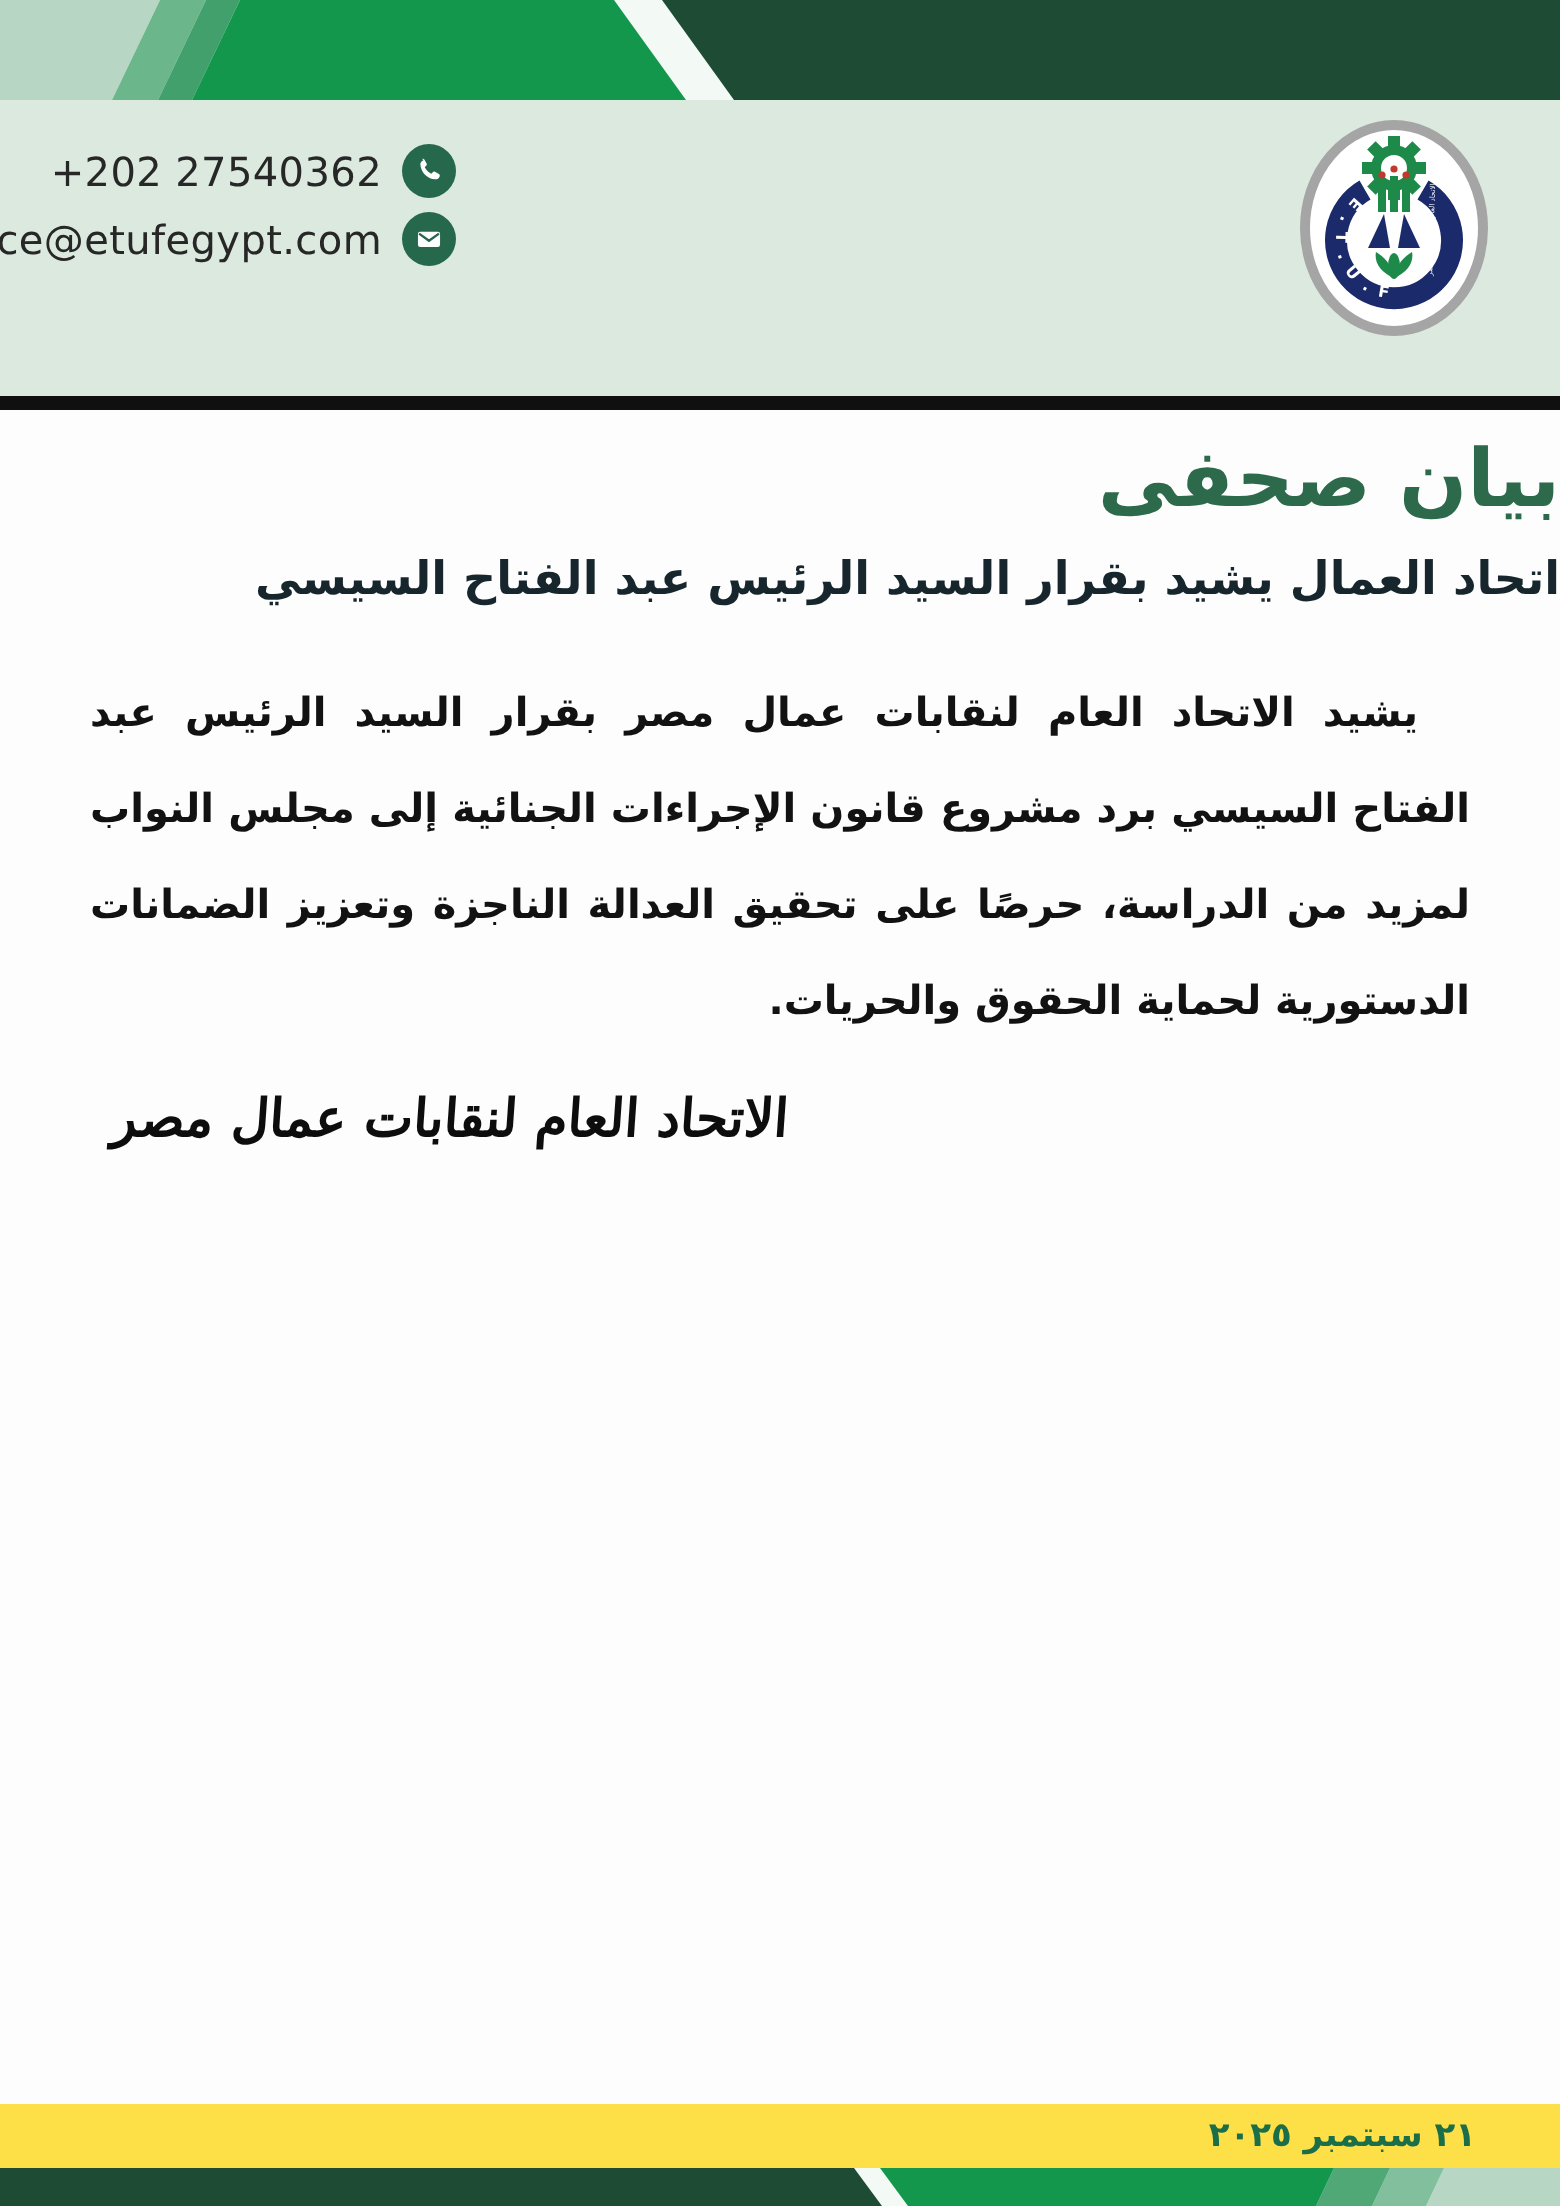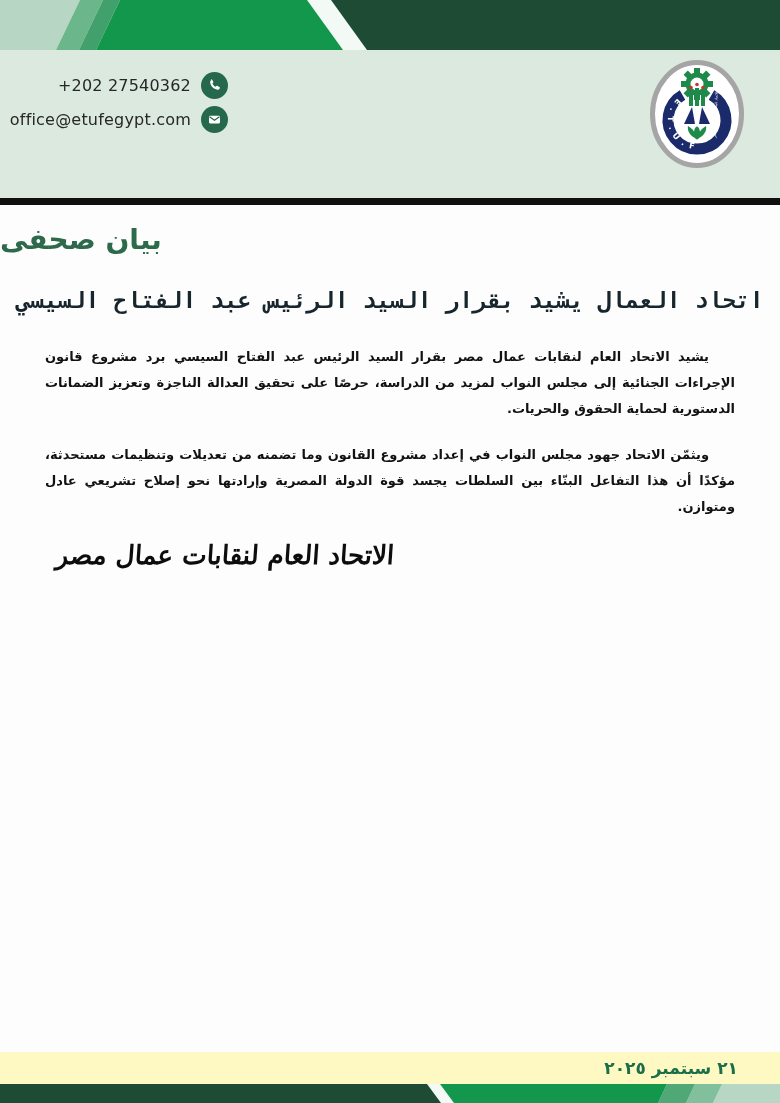--- a/index.html
+++ b/index.html
@@ -26,21 +26,21 @@
   .contacts {
     position:absolute; top:22px; left:28px;
     width:200px;
     display:flex; flex-direction:column; gap:7px;
   }
   .contact-row {
     display:flex; align-items:center; justify-content:flex-end; gap:10px;
     height:27px;
   }
   .contact-label {
-    font-size:16px; color:#272727; letter-spacing:0.2px;
+    font-size:20px; color:#272727; letter-spacing:0.2px;
     direction:ltr; white-space:nowrap;
   }
   .contact-icon {
     width:27px; height:27px; border-radius:50%;
     background:#26684c; flex:0 0 27px;
     display:flex; align-items:center; justify-content:center;
   }
   .contact-icon svg { width:17px; height:17px; }
 
   .logo { position:absolute; top:10px; right:36px; width:94px; height:108px; }
@@ -52,56 +52,56 @@
   }
 
   
   .content {
     position:absolute; top:205px; left:0;
     width:780px; height:847px; background:#fdfdfd;
     direction:rtl;
   }
   .pr-title {
     margin-top:10px;
-    text-align:left;
-    font-size:28px; font-weight:bold;
+    text-align:right;
+    font-size:40px; font-weight:bold;
     color:#2d6a4c; line-height:50px;
   }
   .pr-headline {
-    margin-top:20px;
-    text-align:center;
+    margin-top:8px;
+    text-align:right;
     font-size:23px; font-weight:bold;
-    color:#17262d; line-height:35px;font-family:Liberation Mono, monospace;
+    color:#17262d; line-height:35px;
   }
   .pr-body {
     margin:24px 45px 0 45px;
     text-align:justify;
   }
   .pr-body p {
     direction:rtl;
-    font-size:13px; font-weight:bold;
-    color:#121212; line-height:26px;
+    font-size:20px; font-weight:bold;
+    color:#121212; line-height:48px;
     text-indent:26px;
     margin-bottom:20px;
   }
   .signature {
     margin:4px 0 0 0;
     padding-left:56px;
     direction:rtl; text-align:left;
     font-family:"DejaVu Serif", serif;
     font-size:26px; font-weight:bold;
     color:#0d0d0d;
     transform:skewX(-4deg);
   }
 
   
   .date-bar {
     position:absolute; top:1052px; left:0;
     width:780px; height:32px;
-    background:#fef9c3;
+    background:#fde047;
     direction:rtl;
     display:flex; align-items:center;
     padding-right:42px;
   }
   .date-text {
     font-size:17px; font-weight:bold; color:#1a6e49;
   }
 </style>
 </head>
 <body>
@@ -192,21 +192,20 @@
 
 <div class="content">
   <div class="pr-title">بيان صحفى</div>
 
   <div class="pr-headline">
     <div>اتحاد العمال يشيد بقرار السيد الرئيس عبد الفتاح السيسي</div>
   </div>
 
   <div class="pr-body">
     <p>يشيد الاتحاد العام لنقابات عمال مصر بقرار السيد الرئيس عبد الفتاح السيسي برد مشروع قانون الإجراءات الجنائية إلى مجلس النواب لمزيد من الدراسة، حرصًا على تحقيق العدالة الناجزة وتعزيز الضمانات الدستورية لحماية الحقوق والحريات.</p>
-    <p>ويثمّن الاتحاد جهود مجلس النواب في إعداد مشروع القانون وما تضمنه من تعديلات وتنظيمات مستحدثة، مؤكدًا أن هذا التفاعل البنّاء بين السلطات يجسد قوة الدولة المصرية وإرادتها نحو إصلاح تشريعي عادل ومتوازن.</p>
   </div>
 
   <div class="signature">الاتحاد العام لنقابات عمال مصر</div>
 </div>
 
 <div class="date-bar">
   <span class="date-text">٢١ سبتمبر ٢٠٢٥</span>
 </div>
 
 <svg class="band band-bottom" viewBox="0 0 780 19" preserveAspectRatio="none">

